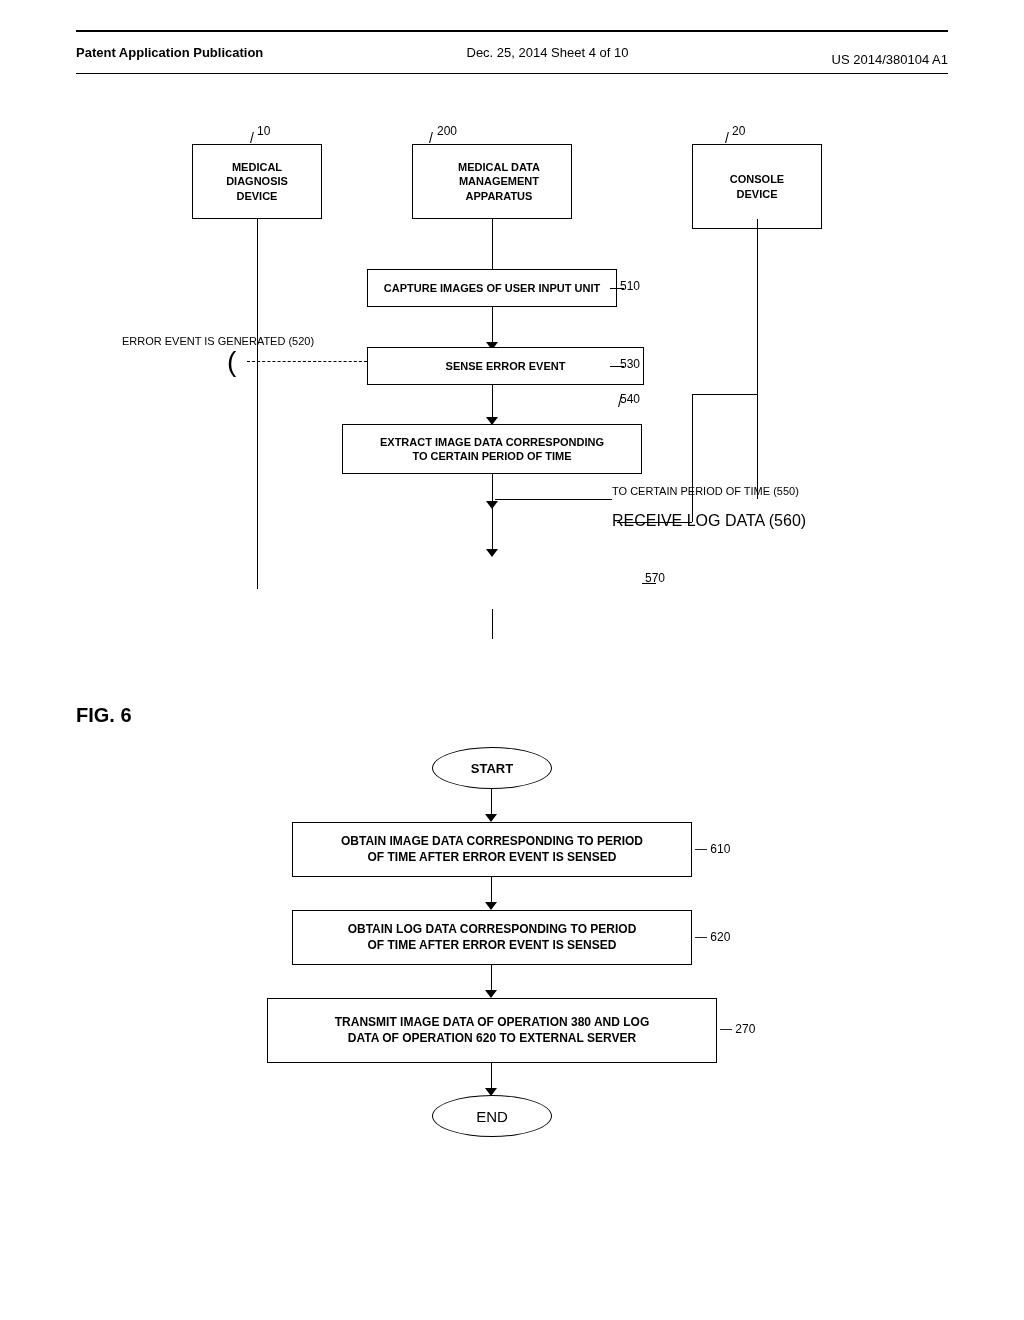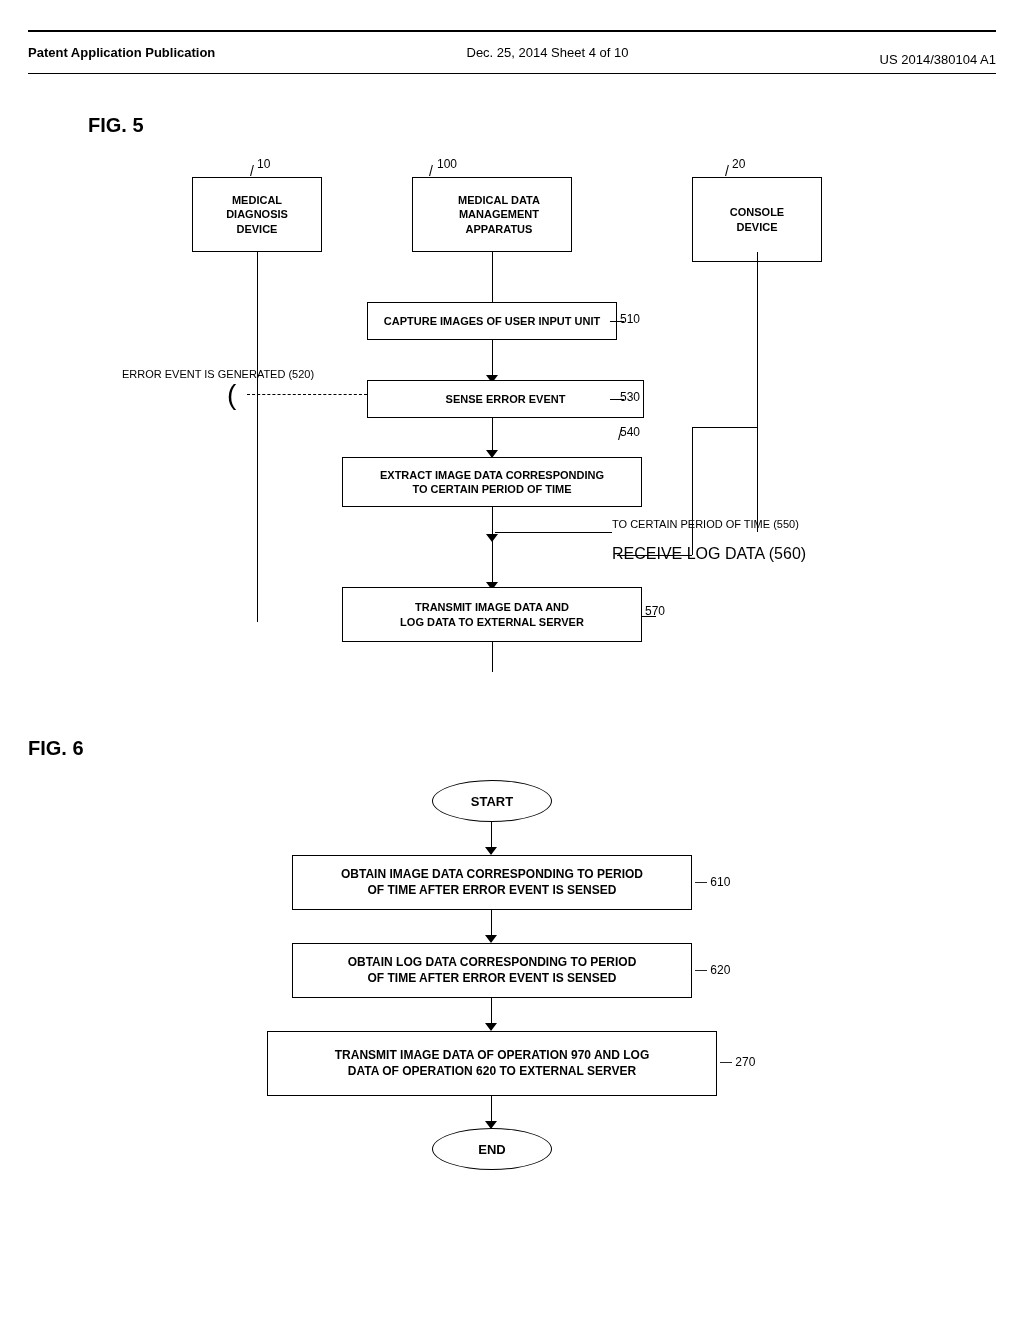--- a/index.html
+++ b/index.html
@@ -5,21 +5,21 @@
     * { box-sizing: border-box; margin: 0; padding: 0; }
     body {
       background: #fff;
       font-family: Arial, Helvetica, sans-serif;
       font-size: 13px;
       color: #000;
       width: 1024px;
       min-height: 1320px;
     }
     .page {
-      padding: 30px 28px;
+      padding: 30px 76px;
     }
     .header {
       display: flex;
       justify-content: space-between;
       align-items: center;
       border-top: 2px solid #000;
       border-bottom: 1px solid #000;
       padding: 6px 0;
       margin-bottom: 40px;
     }
@@ -103,26 +103,25 @@
 <body>
 
 <div class="page">
 
   <div class="header">
     <div class="header-left">Patent Application Publication</div>
     <div class="header-center">Dec. 25, 2014   Sheet 4 of 10</div>
     <div class="header-right">US 2014/380104 A1</div>
   </div>
 
-  <div class="fig-label" style="margin-left:60px;">FIG.  5</div>
 
   <div class="fig5-container">
 
     <div class="arrow-label" style="left:175px; top:10px;">10</div>
-    <div class="arrow-label" style="left:355px; top:10px;">100</div>
+    <div class="arrow-label" style="left:355px; top:10px;">200</div>
     <div class="arrow-label" style="left:650px; top:10px;">20</div>
 
     <div style="position:absolute; left:168px; top:16px; font-size:14px;">/</div>
     <div style="position:absolute; left:347px; top:16px; font-size:14px;">/</div>
     <div style="position:absolute; left:643px; top:16px; font-size:14px;">/</div>
 
     <div class="box" style="left:110px; top:30px; width:130px; height:75px;">
       <span style="white-space:pre-line; font-size:11px;">MEDICAL
 DIAGNOSIS
 DEVICE</span>
@@ -204,24 +203,20 @@
     <div class="hline" style="left:535px; top:408px; width:75px;"></div>
     <div class="hline" style="left:610px; top:280px; width:65px;"></div>
 
     <div class="vline" style="left:610px; top:280px; height:128px;"></div>
 
     <div class="vline" style="left:410px; top:393px; height:45px;"></div>
     <div style="position:absolute; left:404px; top:435px;">
       <div class="arrowhead-down"></div>
     </div>
 
-    <div class="box" style="left:260px; top:440px; width:300px; height:55px;">
-      <span style="font-size:11px; white-space:pre-line; text-align:center;">TRANSMIT IMAGE DATA AND
-LOG DATA TO EXTERNAL SERVER</span>
-    </div>
     <div class="arrow-label" style="left:563px; top:457px;">570</div>
     <div style="position:absolute; left:560px; top:460px; font-size:14px;">—</div>
 
     <div class="vline" style="left:410px; top:495px; height:30px;"></div>
 
   </div>
 
   <div class="fig-label" style="">FIG.  6</div>
 
   <div class="fig6-container">
@@ -253,30 +248,30 @@
     </div>
 
     <div style="position:absolute; left:483px; top:193px; font-size:12px;">— <span>620</span></div>
 
     <div class="vline" style="left:279px; top:228px; height:28px;"></div>
     <div style="position:absolute; left:273px; top:253px;">
       <div class="arrowhead-down"></div>
     </div>
 
     <div class="box" style="left:55px; top:261px; width:450px; height:65px;">
-      <span style="font-size:12px; white-space:pre-line; text-align:center;">TRANSMIT IMAGE DATA OF OPERATION 970 AND LOG
+      <span style="font-size:12px; white-space:pre-line; text-align:center;">TRANSMIT IMAGE DATA OF OPERATION 380 AND LOG
 DATA OF OPERATION 620 TO EXTERNAL SERVER</span>
     </div>
 
     <div style="position:absolute; left:508px; top:285px; font-size:12px;">— <span>270</span></div>
 
     <div class="vline" style="left:279px; top:326px; height:28px;"></div>
     <div style="position:absolute; left:273px; top:351px;">
       <div class="arrowhead-down"></div>
     </div>
 
     <div class="oval" style="left:220px; top:358px; width:120px; height:42px;">
-      <span style="font-size:13px; font-weight:bold;">END</span>
+      <span style="font-size:15px; font-weight:normal;">END</span>
     </div>
 
   </div>
 
 </div>
 
 </body></html>

